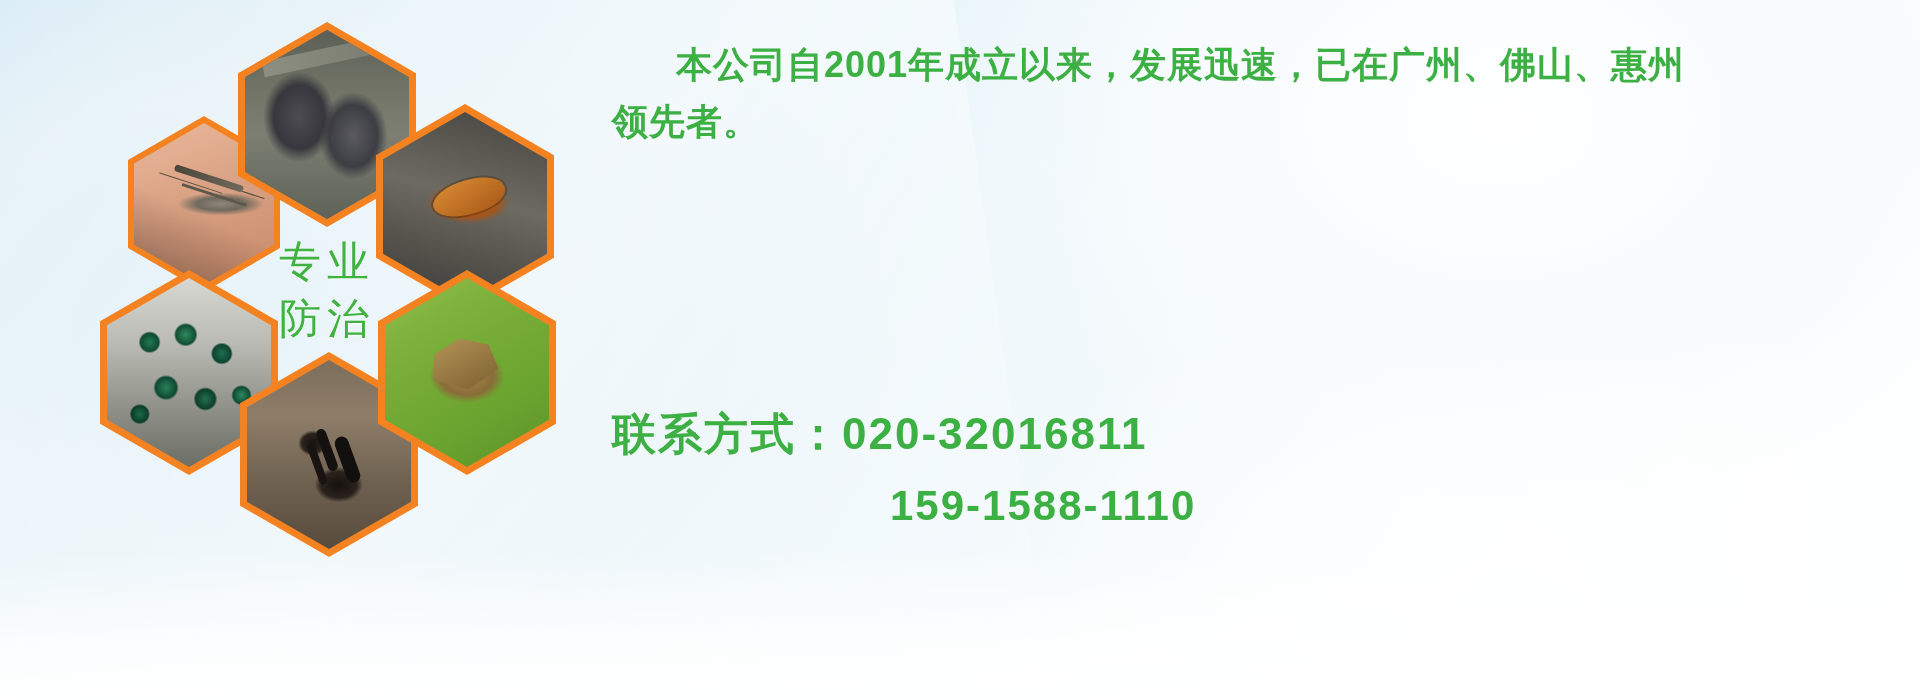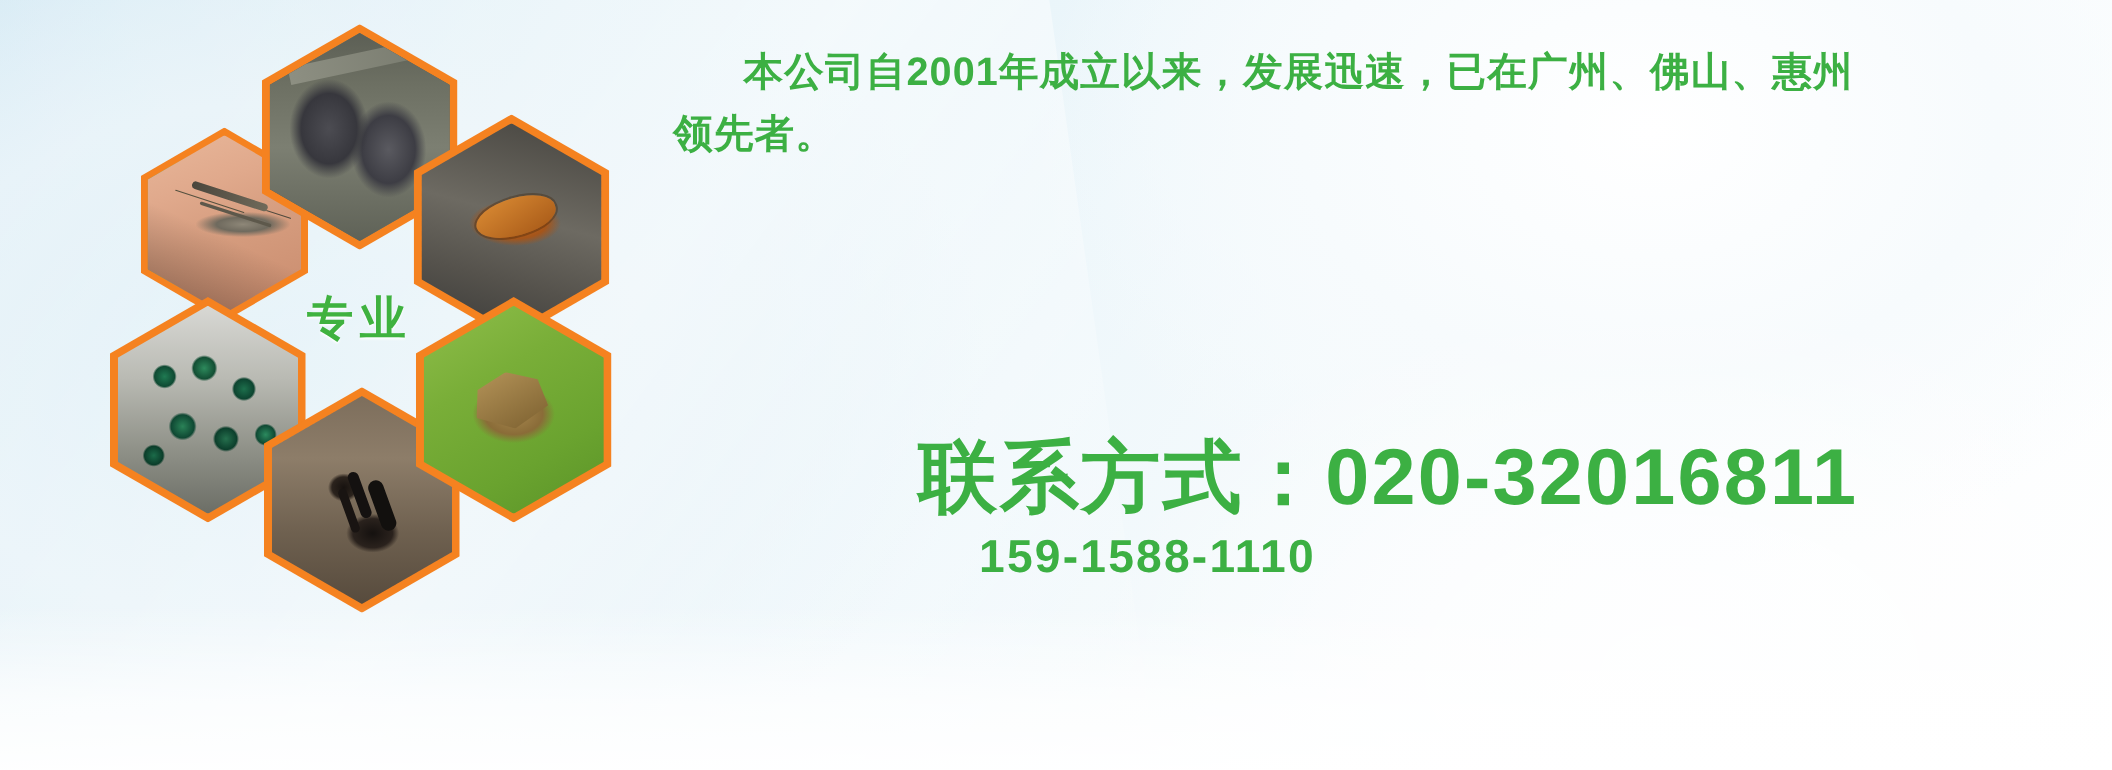--- a/index.html
+++ b/index.html
@@ -110,39 +110,39 @@
   .ph-bug:after{
     content:"";position:absolute;left:28%;top:32%;width:66px;height:52px;
     background:linear-gradient(160deg,#b39257,#7e6231);
     clip-path:polygon(50% 0,92% 22%,100% 70%,50% 100%,0 70%,8% 22%);
     transform:rotate(-10deg);
   }
 
   .combtext{
     position:absolute;left:0;top:0;width:100%;height:100%;
     display:flex;flex-direction:column;align-items:center;justify-content:center;
-    color:#3fb23f;font-weight:700;letter-spacing:6px;line-height:1.35;
+    color:#3fb23f;font-weight:400;letter-spacing:6px;line-height:1.35;
     text-shadow:0 1px 2px rgba(255,255,255,0.85);
   }
   .combtext span{font-size:42px;}
 
   
   #copy{
     position:absolute;left:612px;top:36px;width:1300px;
     color:#3cb043;font-size:36px;line-height:57px;letter-spacing:1px;
     font-weight:700;
   }
   #copy p{margin:0;}
   #copy p.first{text-indent:64px;}
 
   #contact{
     position:absolute;left:612px;top:398px;width:1300px;
     color:#3cb043;font-weight:700;letter-spacing:2px;
   }
-  .c-line1{font-size:72px;line-height:72px;text-align:center;}
+  .c-line1{font-size:44px;line-height:72px;}
   .c-line2{font-size:42px;line-height:72px;padding-left:278px;}
 </style>
 </head>
 <body>
 
 <div id="banner">
 
   <div id="sheen1"></div>
   <div id="sheen2"></div>
 
@@ -180,20 +180,21 @@
 
     <div class="hex big" style="left:290px;top:262px;">
       <div class="inner">
           <div class="ph ph-bug"></div>
         </div>
     </div>
 
     <div class="hex label" style="left:150px;top:180px;width:178px;height:205px;">
       <div class="combtext">
         <span>专业</span>
+        <span>防治</span>
       </div>
     </div>
   </div>
 
   <div id="copy">
     <p class="first">本公司自2001年成立以来，发展迅速，已在广州、佛山、惠州</p>
     <p>领先者。</p>
   </div>
 
   <div id="contact">

